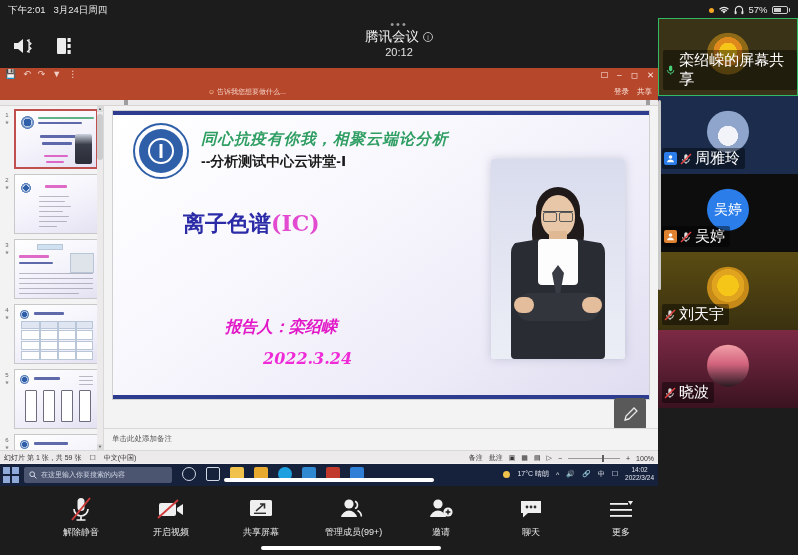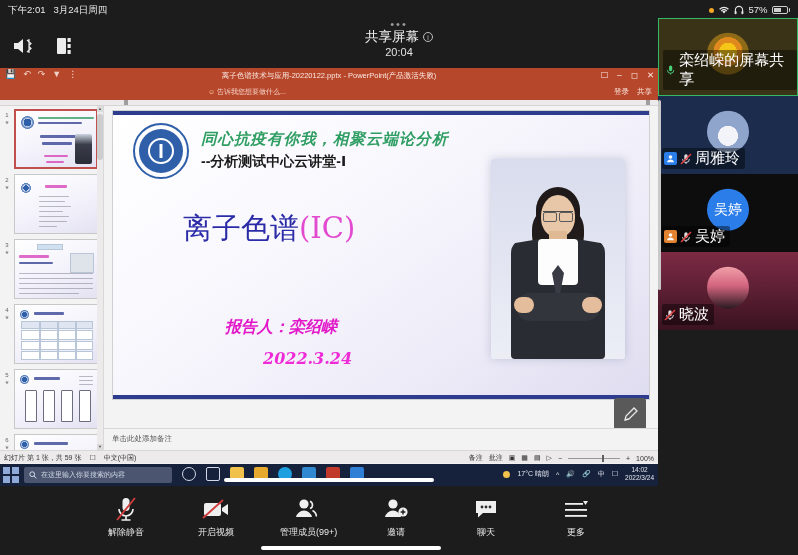--- a/index.html
+++ b/index.html
@@ -105,21 +105,21 @@
   .univ-logo .ring2 { position: absolute; inset: 6px; border-radius: 50%; background: #2f5fa8; }
   .univ-logo .mark { position: absolute; inset: 15px; border-radius: 50%; border: 2.5px solid #fff; }
   .univ-logo .mark:after { content: ""; position: absolute; left: 50%; top: 20%; width: 3px; height: 60%;
     background: #fff; transform: translateX(-50%); }
 
   .hdr-green { position: absolute; left: 88px; top: 18px; color: #2f9e63; font-size: 15.5px;
     font-family: "DejaVu Serif", serif; font-style: italic; font-weight: bold; letter-spacing: 1px; white-space: nowrap; }
   .hdr-sub { position: absolute; left: 88px; top: 42px; color: #1a1a1a; font-size: 14px;
     font-weight: bold; white-space: nowrap; }
 
-  .main-title1 { position: absolute; left: 70px; top: 98px; font-size: 29px; font-weight: normal;
+  .main-title1 { position: absolute; left: 70px; top: 98px; font-size: 22px; font-weight: bold;
     color: #2b2ba8; font-family: "DejaVu Serif", serif; white-space: nowrap; }
   .main-title1 .ic { color: #e24bd0; }
   .main-title2 { position: absolute; left: 88px; top: 140px; font-size: 27px; font-weight: bold;
     color: #2b2ba8; font-family: "DejaVu Serif", serif; white-space: nowrap; }
 
   .presenter-line { position: absolute; left: 112px; top: 206px; font-size: 16px; font-weight: bold;
     color: #e218c8; font-family: "DejaVu Serif", serif; font-style: italic; white-space: nowrap; }
   .presenter-date { position: absolute; left: 150px; top: 238px; font-size: 16px; font-weight: bold;
     color: #ef2bd8; font-family: "DejaVu Serif", serif; font-style: italic; white-space: nowrap; }
 
@@ -247,39 +247,38 @@
     <div class="tb-icon grid-ic">
       <svg viewBox="0 0 16 20">
         <rect x="1" y="2" width="9" height="16" rx="1" fill="#ececec"></rect>
         <rect x="11.5" y="2" width="3.2" height="4" rx=".6" fill="#ececec"></rect>
         <rect x="11.5" y="8" width="3.2" height="4" rx=".6" fill="#ececec"></rect>
         <rect x="11.5" y="14" width="3.2" height="4" rx=".6" fill="#ececec"></rect>
       </svg>
     </div>
     <div class="dots">•••</div>
     <div class="meet-title">
-      <span>共享屏幕</span>
+      <span>腾讯会议</span>
       <span class="info-i">i</span>
     </div>
-    <div class="meet-time">20:04</div>
+    <div class="meet-time">20:12</div>
     <div class="leave-btn">离开</div>
   </div>
 
   <div class="share-area">
     <div class="ppt">
 
       <div class="ppt-title-bar">
         <div class="qat">
           <span>💾</span>
           <span>↶</span>
           <span>↷</span>
           <span>▼</span>
           <span>⋮</span>
         </div>
-        <div class="ppt-doc-title">离子色谱技术与应用-20220122.pptx - PowerPoint(产品激活失败)</div>
         <div class="win-btns">
           <span>☐</span>
           <span>–</span>
           <span>◻</span>
           <span>✕</span>
         </div>
       </div>
 
       <div class="ppt-tabs">
         <div class="tellme">
@@ -576,20 +575,31 @@
         </span>
         <svg class="mic-muted" viewBox="0 0 12 12">
           <rect x="4.3" y="1.2" width="3.4" height="6" rx="1.7" fill="#dcdcdc"></rect>
           <path d="M2.6 6.1 A3.4 3.4 0 0 0 9.4 6.1 M6 9.6 V11" stroke="#dcdcdc" stroke-width="1" fill="none"></path>
           <path d="M1 11 L11 1" stroke="#e84040" stroke-width="1.4"></path>
         </svg>
         <span class="nm">吴婷</span>
       </div>
     </div>
 
+    <div class="tile" style="background:linear-gradient(180deg,#5a4c12 0%, #3a3110 100%)">
+      <div class="avatar" style="background-image:radial-gradient(circle at 50% 45%, #f5c518 0 34%, #e0a41e 35% 52%, #c58a17 53% 100%)"></div>
+      <div class="namebar">
+        <svg class="mic-muted" viewBox="0 0 12 12">
+          <rect x="4.3" y="1.2" width="3.4" height="6" rx="1.7" fill="#dcdcdc"></rect>
+          <path d="M2.6 6.1 A3.4 3.4 0 0 0 9.4 6.1 M6 9.6 V11" stroke="#dcdcdc" stroke-width="1" fill="none"></path>
+          <path d="M1 11 L11 1" stroke="#e84040" stroke-width="1.4"></path>
+        </svg>
+        <span class="nm">刘天宇</span>
+      </div>
+    </div>
 
     <div class="tile" style="background:linear-gradient(180deg,#7d2a45 0%, #3a1320 100%)">
       <div class="avatar" style="background:linear-gradient(180deg,#f0a0a8 0%, #d4657f 45%, #2a1a22 100%)"></div>
       <div class="namebar">
         <svg class="mic-muted" viewBox="0 0 12 12">
           <rect x="4.3" y="1.2" width="3.4" height="6" rx="1.7" fill="#dcdcdc"></rect>
           <path d="M2.6 6.1 A3.4 3.4 0 0 0 9.4 6.1 M6 9.6 V11" stroke="#dcdcdc" stroke-width="1" fill="none"></path>
           <path d="M1 11 L11 1" stroke="#e84040" stroke-width="1.4"></path>
         </svg>
         <span class="nm">晓波</span>
@@ -618,20 +628,30 @@
         <div class="ico">
           <svg width="28" height="22" viewBox="0 0 28 22">
             <rect x="2" y="5" width="17" height="13" rx="2" fill="#efefef"></rect>
             <path d="M20 10 L26 6 V17 L20 13 Z" fill="#efefef"></path>
             <path d="M1 20 L21 2" stroke="#cf3c3c" stroke-width="1.9"></path>
           </svg>
         </div>
         <div class="lbl">开启视频</div>
       </div>
 
+      <div class="mb-item">
+        <div class="ico">
+          <svg width="26" height="22" viewBox="0 0 26 22">
+            <rect x="2" y="2" width="22" height="16" rx="1.5" fill="#efefef"></rect>
+            <path d="M8 13 L16 6 M12 6 H16.5 V10.5" stroke="#2e2e2e" stroke-width="1.6" fill="none"></path>
+            <rect x="6" y="14.6" width="12" height="1.4" fill="#2e2e2e"></rect>
+          </svg>
+        </div>
+        <div class="lbl">共享屏幕</div>
+      </div>
 
       <div class="mb-item">
         <div class="ico">
           <svg width="26" height="22" viewBox="0 0 26 22">
             <circle cx="11" cy="6" r="4.6" fill="#efefef"></circle>
             <path d="M3 19 A8.2 8.2 0 0 1 19 19 Z" fill="#efefef"></path>
             <path d="M17 3.2 A4 4 0 0 1 17 10.6" stroke="#efefef" stroke-width="1.6" fill="none"></path>
             <path d="M19.5 12.5 A7 7 0 0 1 23.4 18.6" stroke="#efefef" stroke-width="1.6" fill="none"></path>
           </svg>
         </div>

